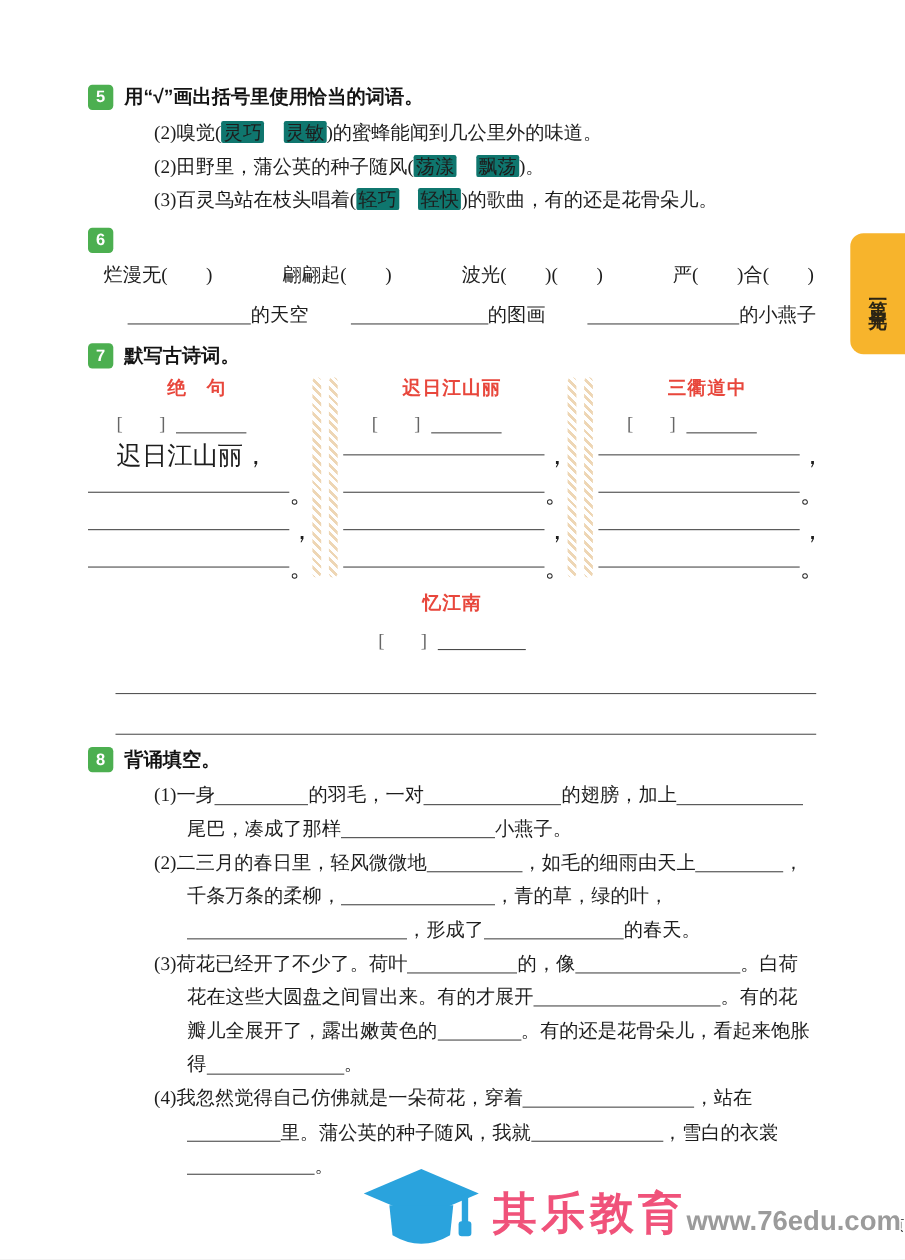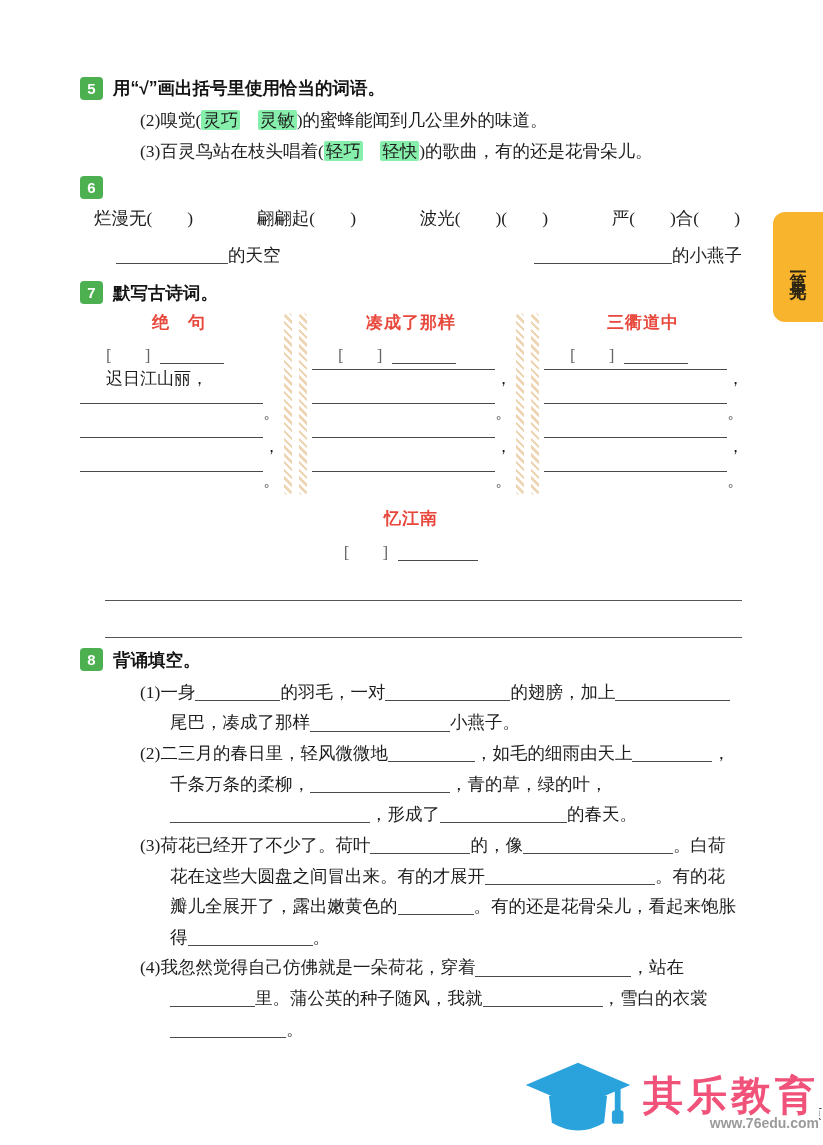--- a/index.html
+++ b/index.html
@@ -10,82 +10,84 @@
   }
   .content{position:absolute;left:80px;top:76px;width:662px;}
   .question{margin-bottom:10px;}
   .q-head{display:flex;align-items:center;gap:10px;margin-bottom:5px;
     font-family:"Liberation Sans",sans-serif;font-weight:bold;font-size:17.5px;color:#141414;}
   .badge{flex:0 0 auto;width:23px;height:23px;border-radius:4px;background:#4caf50;color:#fff;
     display:flex;align-items:center;justify-content:center;
     font-family:"Liberation Sans",sans-serif;font-weight:bold;font-size:15px;}
   .item{font-size:17.5px;line-height:1.75;margin-left:60px;padding-left:30px;text-indent:-30px;}
   .item .blank{text-indent:0;}
-  .hl{background:#86efac;border-radius:2px;padding:0 2px;}
+  .hl{background:#0f766e;border-radius:2px;padding:0 2px;}
   .blank{display:inline-block;height:1em;border-bottom:1.4px solid #4a4a4a;vertical-align:-0.18em;}
   .idiom-row{display:flex;justify-content:space-between;margin:4px 2px 0 14px;font-size:17.5px;line-height:1.7;}
   .phrase-row{margin:7px 0 2px 36px;}
   .phrase{white-space:nowrap;}
   
   .poem-grid{display:grid;grid-template-columns:1fr 34px 1fr 34px 1fr;margin-top:6px;}
   .poem-title{color:#e8473c;font-family:Liberation Mono, monospace;font-weight:bold;
     font-size:17px;text-align:center;letter-spacing:1px;height:24px;}
   .poem-author{display:flex;align-items:flex-end;height:32px;padding-left:26px;font-size:17px;}
   .bracket{color:#666;letter-spacing:8px;}
   .poem-author .blank{width:64px;height:2px;margin:0 0 3px 2px;}
-  .poem-line{display:flex;align-items:flex-start;height:34px;font-size:17px;}
+  .poem-line{display:flex;align-items:center;height:34px;font-size:23px;}
   .poem-line .blank{flex:1;height:2px;margin-bottom:4px;}
   .poem-text{padding-left:26px;}
   .punct{width:15px;text-align:right;}
   .divider{display:flex;justify-content:center;gap:7px;margin:2px 0 8px 0;}
   .hatch{width:8px;border-radius:4px;
     background:repeating-linear-gradient(45deg,#eed6b4 0,#eed6b4 2.5px,#ffffff 2.5px,#ffffff 5.5px);}
   .center-poem{text-align:center;margin-top:4px;}
   .center-author{display:inline-flex;align-items:flex-end;margin-top:10px;font-size:17px;}
   .center-author .blank{width:80px;height:2px;margin:0 0 3px 2px;}
   .ans-line{height:0;border-bottom:1.4px solid #555;margin:36px 0 0 25px;}
   
   .side-tab{position:absolute;right:0;top:212px;width:50px;height:110px;background:#f7b42c;
     border-radius:12px 0 0 12px;display:flex;align-items:center;justify-content:center;
     writing-mode:vertical-rl;font-family:"Liberation Sans",sans-serif;font-weight:bold;
     font-size:17px;color:#2b2414;letter-spacing:4px;}
   .footer{position:absolute;left:0;right:0;bottom:22px;text-align:right;
     font-family:"Liberation Sans",sans-serif;font-size:13px;color:#2a2a2a;letter-spacing:1px;}
   .logo{position:absolute;right:4px;bottom:-4px;display:flex;align-items:center;gap:6px;background:#fff;padding-left:6px;}
-  .logo-text{display:flex;flex-direction:column;align-items:flex-end;}
+  .logo-text{display:flex;flex-direction:row;align-items:flex-end;}
   .logo-cn{font-family:"Liberation Sans",sans-serif;font-weight:bold;font-size:40px;
     color:#f0527a;letter-spacing:4px;line-height:1.05;}
-  .logo-url{font-family:"Liberation Sans",sans-serif;font-weight:bold;font-size:14px;
+  .logo-url{font-family:"Liberation Sans",sans-serif;font-weight:bold;font-size:25px;
     color:#9b9b9b;line-height:1.1;}
 </style>
 </head>
 <body>
 
 <div class="page">
   <div class="content" id="questions-root">
       <div class="question">
         <div class="q-head">
           <span class="badge">5</span>
           <span class="q-title">用“√”画出括号里使用恰当的词语。</span>
         </div>
         <div class="item"><span class="seg">(2)嗅觉(</span><span class="hl">灵巧</span><span class="seg">　</span><span class="hl">灵敏</span><span class="seg">)的蜜蜂能闻到几公里外的味道。</span></div>
+        <div class="item"><span class="seg">(2)田野里，蒲公英的种子随风(</span><span class="hl">荡漾</span><span class="seg">　</span><span class="hl">飘荡</span><span class="seg">)。</span></div>
         <div class="item"><span class="seg">(3)百灵鸟站在枝头唱着(</span><span class="hl">轻巧</span><span class="seg">　</span><span class="hl">轻快</span><span class="seg">)的歌曲，有的还是花骨朵儿。</span></div>
       </div>
       <div class="question">
         <div class="q-head">
           <span class="badge">6</span>
         </div>
         <div class="idiom-row">
           <span class="idiom">烂漫无(　　)</span>
           <span class="idiom">翩翩起(　　)</span>
           <span class="idiom">波光(　　)(　　)</span>
           <span class="idiom">严(　　)合(　　)</span>
         </div>
         <div class="idiom-row phrase-row">
           <span class="phrase"><span class="blank" style="width: 112px;"></span><span class="seg">的天空</span></span>
+          <span class="phrase"><span class="blank" style="width: 125px;"></span><span class="seg">的图画</span></span>
           <span class="phrase"><span class="blank" style="width: 138px;"></span><span class="seg">的小燕子</span></span>
         </div>
       </div>
       <div class="question">
         <div class="q-head">
           <span class="badge">7</span>
           <span class="q-title">默写古诗词。</span>
         </div>
         <div class="poem-grid">
           <div class="poem-col">
@@ -108,21 +110,21 @@
             <div class="poem-line">
               <span class="blank"></span>
               <span class="punct">。</span>
             </div>
           </div>
           <div class="divider">
             <span class="hatch"></span>
             <span class="hatch"></span>
           </div>
           <div class="poem-col">
-            <div class="poem-title">凑成了那样</div>
+            <div class="poem-title">迟日江山丽</div>
             <div class="poem-author">
               <span class="bracket">[　]</span>
               <span class="blank"></span>
             </div>
             <div class="poem-line">
               <span class="blank"></span>
               <span class="punct">，</span>
             </div>
             <div class="poem-line">
               <span class="blank"></span>

